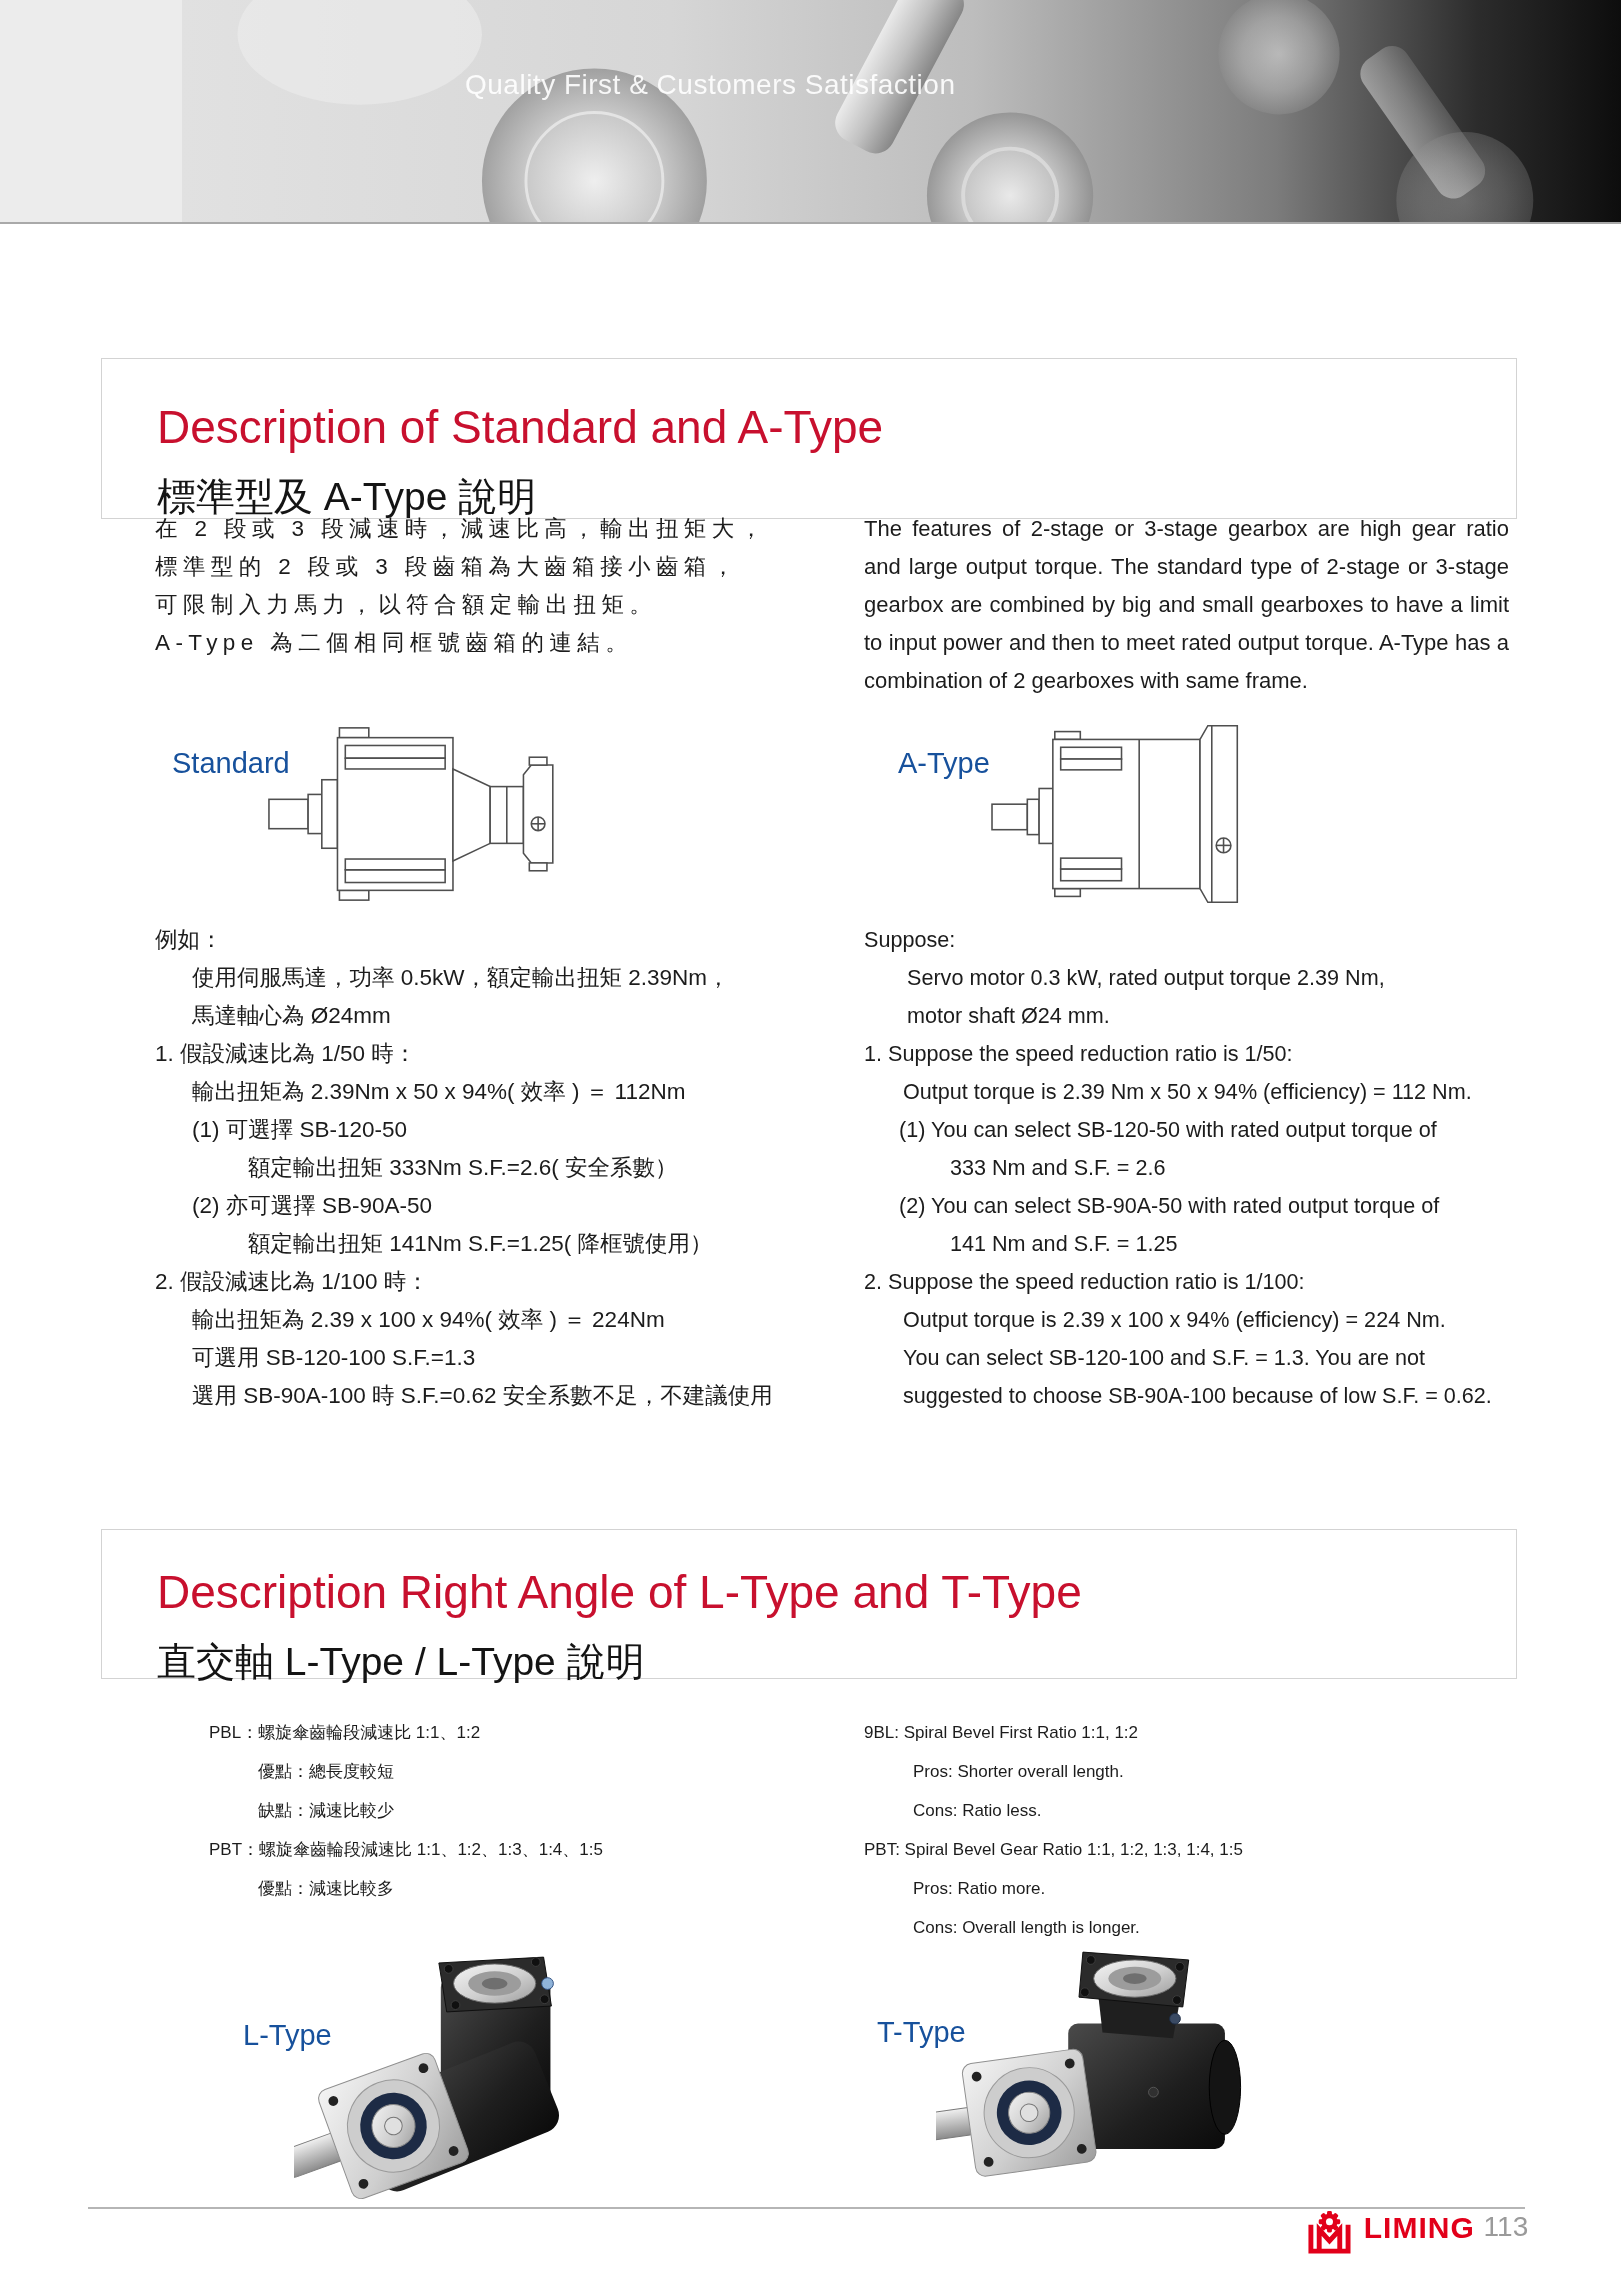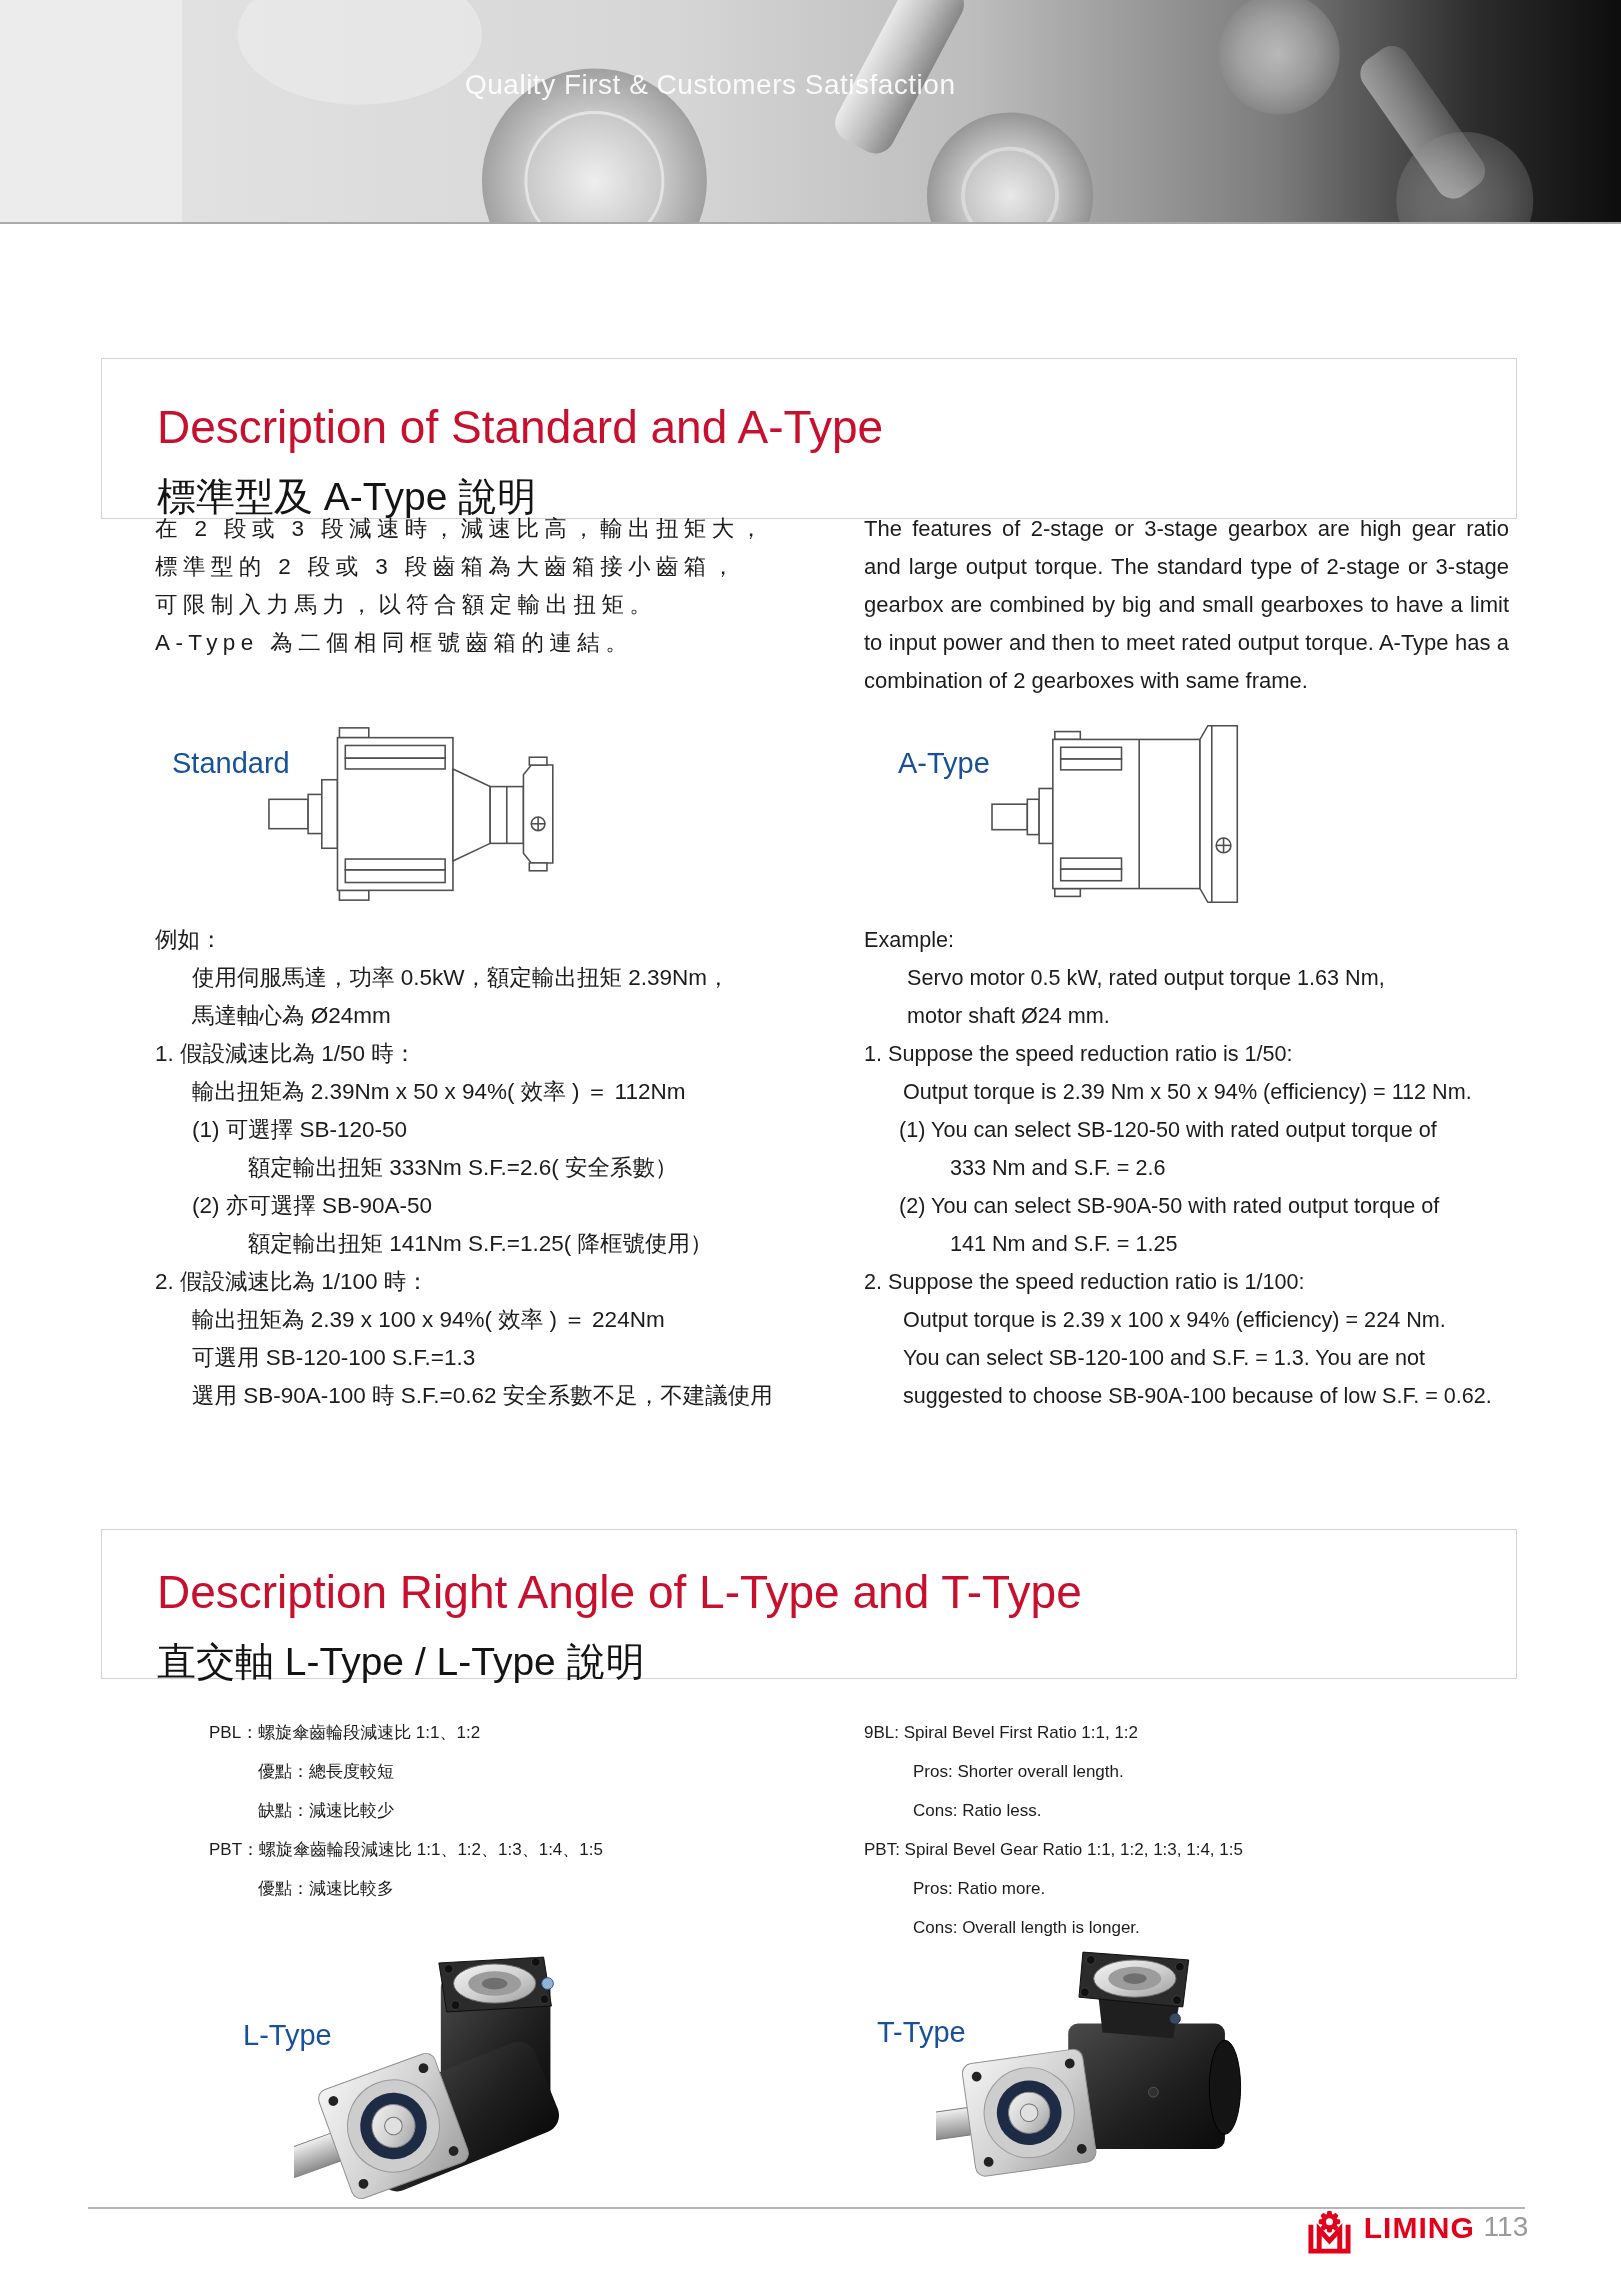--- a/index.html
+++ b/index.html
@@ -173,22 +173,22 @@
     <div class="line" style="padding-left: 37px;">(2) 亦可選擇 SB-90A-50</div>
     <div class="line" style="padding-left: 93px;">額定輸出扭矩 141Nm  S.F.=1.25( 降框號使用）</div>
     <div class="line">2. 假設減速比為 1/100 時：</div>
     <div class="line" style="padding-left: 37px;">輸出扭矩為 2.39 x 100 x 94%( 效率 ) ＝ 224Nm</div>
     <div class="line" style="padding-left: 37px;">可選用 SB-120-100   S.F.=1.3</div>
     <div class="line" style="padding-left: 37px;">選用 SB-90A-100 時   S.F.=0.62 安全系數不足，不建議使用</div>
   </div>
 
 <div class="abs example en-example">
 
-<div class="line">Example:</div>
-    <div class="line" style="padding-left: 43px;">Servo motor 0.5 kW, rated output torque 1.63 Nm,</div>
+<div class="line">Suppose:</div>
+    <div class="line" style="padding-left: 43px;">Servo motor 0.3 kW, rated output torque 2.39 Nm,</div>
     <div class="line" style="padding-left: 43px;">motor shaft Ø24 mm.</div>
     <div class="line">1. Suppose the speed reduction ratio is 1/50:</div>
     <div class="line" style="padding-left: 39px;">Output torque is 2.39 Nm x 50 x 94% (efficiency) = 112 Nm.</div>
     <div class="line" style="padding-left: 35px;">(1) You can select SB-120-50 with rated output torque of</div>
     <div class="line" style="padding-left: 86px;">333 Nm and S.F. = 2.6</div>
     <div class="line" style="padding-left: 35px;">(2) You can select SB-90A-50 with rated output torque of</div>
     <div class="line" style="padding-left: 86px;">141 Nm and S.F. = 1.25</div>
     <div class="line">2. Suppose the speed reduction ratio is 1/100:</div>
     <div class="line" style="padding-left: 39px;">Output torque is 2.39 x 100 x 94% (efficiency) = 224 Nm.</div>
     <div class="line" style="padding-left: 39px;">You can select SB-120-100 and S.F. = 1.3. You are not</div>

